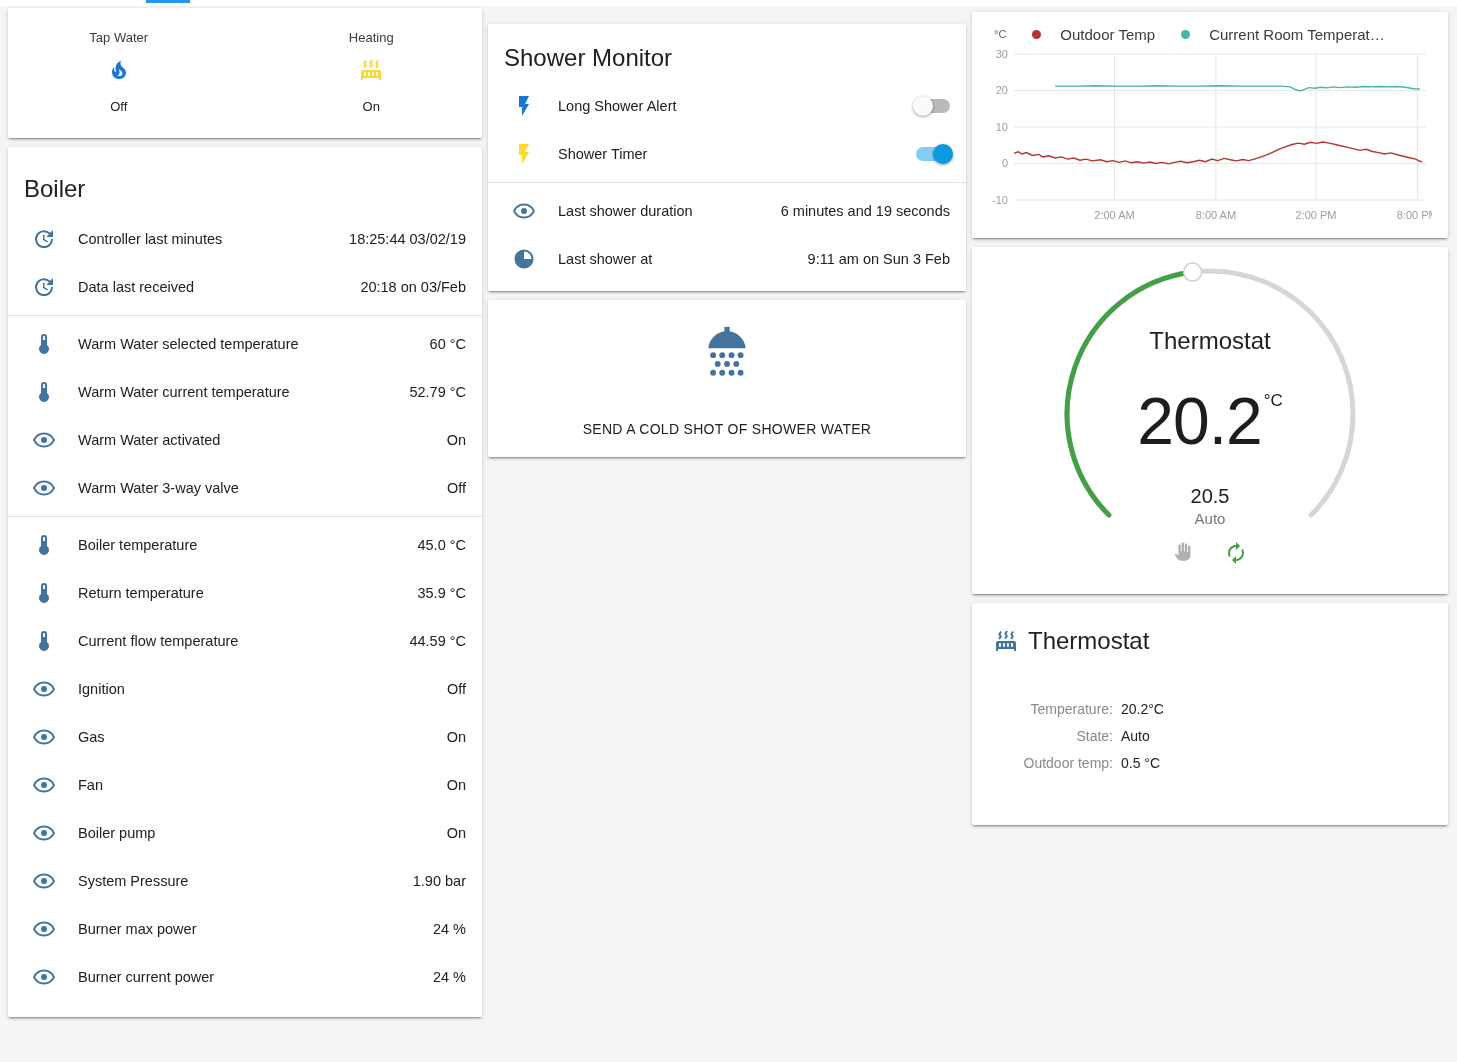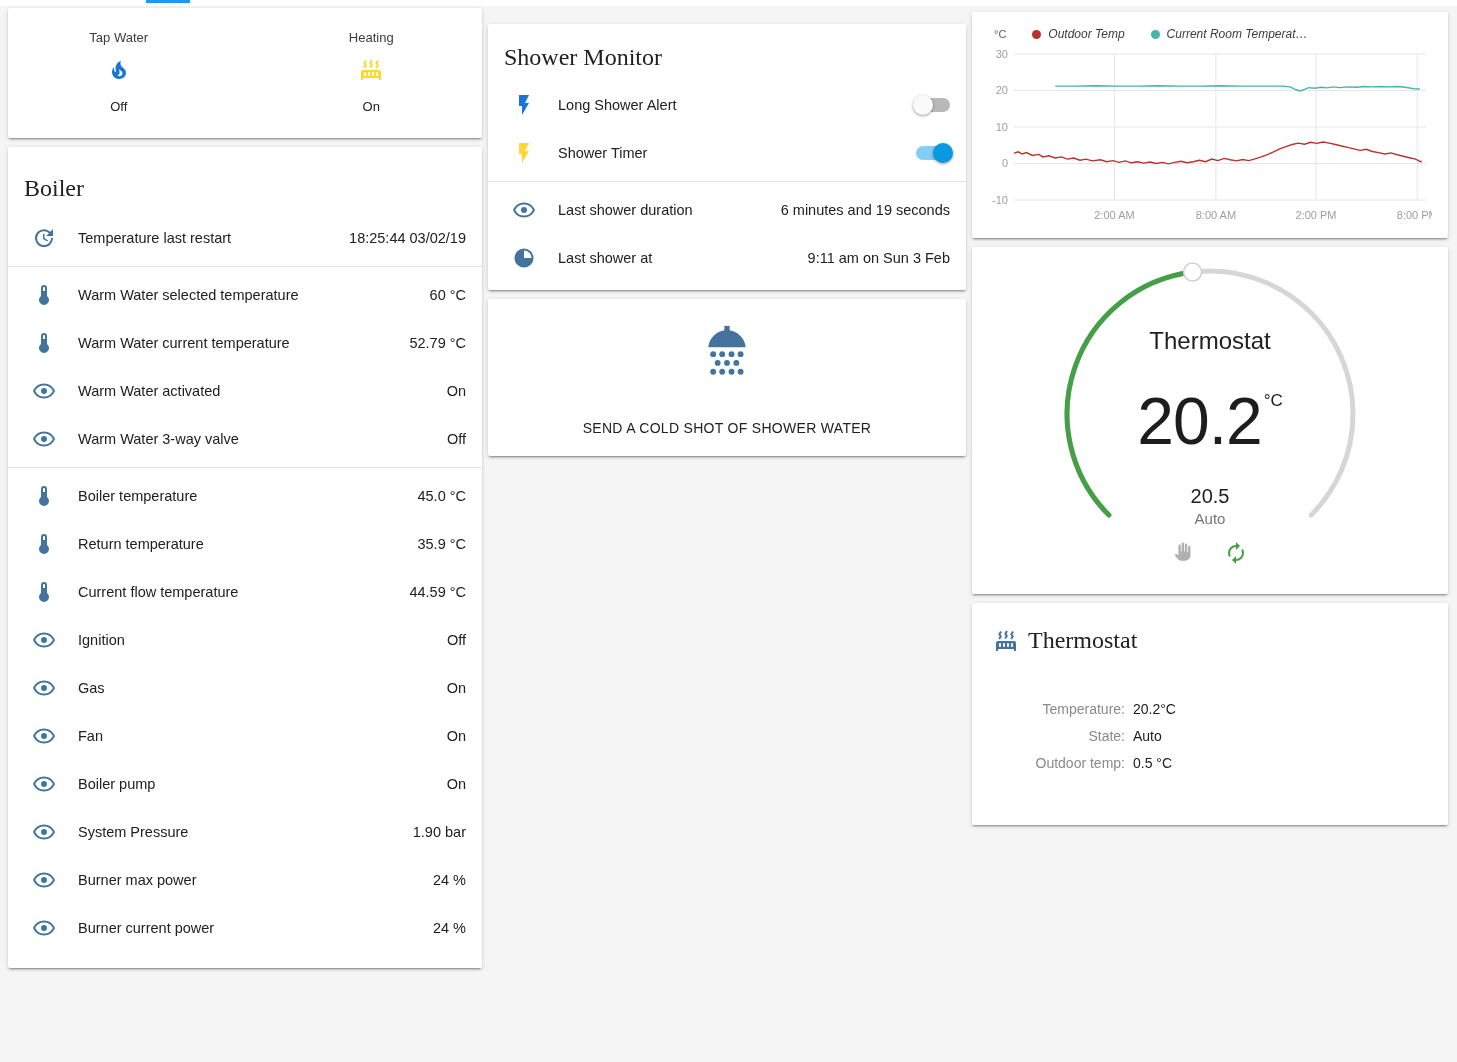--- a/index.html
+++ b/index.html
@@ -18,21 +18,21 @@
   .card {
     background: #fff; border-radius: 2px;
     box-shadow: 0 2px 2px 0 rgba(0,0,0,.14), 0 1px 5px 0 rgba(0,0,0,.12), 0 3px 1px -2px rgba(0,0,0,.2);
   }
   
   .glance-card { height: 130px; display: flex; padding-top: 22px; gap: 31px; }
   .glance-item { width: 50%; text-align: center; cursor: pointer; }
   .glance-name { font-size: 13px; color: #3c3c3c; margin-bottom: 13px; }
   .glance-state { font-size: 13px; margin-top: 13px; }
   
-  .card-title { font-size: 24px; font-weight: 400; font-family: Liberation Serif, serif; }
+  .card-title { font-size: 24px; font-weight: 400; }
   .boiler-title { padding: 28px 16px 12px 16px; }
   .sm-title { padding: 20px 16px 10px 16px; }
   .row { display: flex; align-items: center; height: 48px; padding: 0 16px 0 24px; cursor: pointer; }
   .icon24 { width: 24px; height: 24px; flex: none; margin-right: 22px; }
   .row-label { flex: 1; font-size: 14.5px; color: #212121; }
   .row-value { font-size: 14.5px; color: #212121; text-align: right; white-space: nowrap; }
   .divider { height: 1px; background: #e3e3e3; margin: 4px 0; }
   .boiler-card { padding-bottom: 16px; }
   
   .toggle { position: relative; width: 34px; height: 14px; border-radius: 7px; cursor: pointer; flex: none; }
@@ -44,21 +44,21 @@
   .toggle.off .knob { left: -3px; background: #fafafa; }
   .sm-card { padding-bottom: 8px; }
   
   .action-card { height: 157px; display: flex; flex-direction: column; align-items: center;
                  justify-content: center; cursor: pointer; }
   .action-label { margin-top: 32px; font-size: 14px; letter-spacing: .3px; color: #212121; }
   
   .chart-card { height: 226px; padding: 12px 16px 6px 16px; }
   .chart-header { display: flex; align-items: center; gap: 26px; padding-left: 6px; height: 20px; }
   .unit-label { font-size: 11px; color: #616161; }
-  .legend-item { display: flex; align-items: center; gap: 7px; font-size: 12px; color: #3c3c3c; font-style: italic; }
+  .legend-item { display: flex; align-items: center; gap: 19px; font-size: 15px; color: #3c3c3c; }
   .legend-dot { width: 9px; height: 9px; border-radius: 50%; }
   .chart-svg { width: 444px; height: 182px; margin-top: 2px; display: block; }
   .ytick { fill: #9e9e9e; font-size: 11px; text-anchor: end; }
   .xtick { fill: #9e9e9e; font-size: 11px; text-anchor: middle; }
   .gridline { stroke: #e6e6e6; stroke-width: 1; }
   
   .dial-card { height: 347px; position: relative; }
   .dial-svg { position: absolute; left: 50%; top: 0; transform: translateX(-50%);
               width: 320px; height: 330px; }
   .dial-content { position: absolute; left: 0; right: 0; top: 0; text-align: center; }
@@ -67,21 +67,21 @@
   .dial-big { font-size: 66px; letter-spacing: -1px; color: #1d1d1d; }
   .dial-unit { font-size: 17px; color: #1d1d1d; vertical-align: 38px; margin-left: 2px; }
   .dial-target { position: absolute; left: 0; right: 0; top: 238px; font-size: 20px; color: #212121; }
   .dial-mode { position: absolute; left: 0; right: 0; top: 263px; font-size: 15px; color: #757575; }
   .dial-icons { position: absolute; left: 0; right: 0; top: 294px; display: flex; justify-content: center; gap: 28px; }
   .dial-icon-btn { width: 24px; height: 24px; cursor: pointer; }
   
   .thermo-card { height: 222px; position: relative; }
   .thermo-header { display: flex; align-items: center; padding: 24px 16px 0 22px; }
   .thermo-header .icon24 { margin-right: 10px; }
-  .attrs { position: absolute; top: 92px; left: 40px; }
+  .attrs { position: absolute; top: 92px; left: 28px; }
   .attr-row { display: flex; height: 27px; align-items: center; font-size: 14px; }
   .attr-label { width: 113px; text-align: right; color: #8a8a8a; }
   .attr-value { margin-left: 8px; color: #212121; }
   .thermo-control { position: absolute; top: 62px; right: 30px; width: 170px; text-align: center; }
   .chev-btn { width: 28px; height: 28px; cursor: pointer; display: inline-block; }
   .thermo-big { font-size: 52px; color: #1d1d1d; letter-spacing: -1px; line-height: 58px; }
   .thermo-big-unit { font-size: 18px; vertical-align: 6px; }
 </style>
 </head>
 <body>
@@ -109,22 +109,29 @@
           <div class="glance-state">On</div>
         </div>
       </div>
     <div class="card boiler-card">
       <div class="card-title boiler-title">Boiler</div>
       <div>
           <div class="row">
             <span class="icon24"><svg viewBox="0 0 24 24" width="24" height="24" aria-hidden="true">
                 <path fill="#44739e" d="M21 10.12h-6.78l2.74-2.82c-2.73-2.7-7.15-2.8-9.88-.1a6.88 6.88 0 0 0 0 9.8c2.73 2.7 7.15 2.7 9.88 0 1.36-1.35 2.04-2.92 2.04-4.9h2c0 1.98-.88 4.55-2.64 6.29-3.51 3.48-9.21 3.48-12.72 0-3.5-3.47-3.53-9.11-.02-12.58a8.987 8.987 0 0 1 12.65 0L21 3v7.12M12.5 8v4.25l3.5 2.08-.72 1.21L11 13V8h1.5Z"></path>
               </svg></span>
-            <span class="row-label">Temperature last restart</span>
+            <span class="row-label">Controller last minutes</span>
             <span class="row-value">18:25:44 03/02/19</span>
+          </div>
+          <div class="row">
+            <span class="icon24"><svg viewBox="0 0 24 24" width="24" height="24" aria-hidden="true">
+                <path fill="#44739e" d="M21 10.12h-6.78l2.74-2.82c-2.73-2.7-7.15-2.8-9.88-.1a6.88 6.88 0 0 0 0 9.8c2.73 2.7 7.15 2.7 9.88 0 1.36-1.35 2.04-2.92 2.04-4.9h2c0 1.98-.88 4.55-2.64 6.29-3.51 3.48-9.21 3.48-12.72 0-3.5-3.47-3.53-9.11-.02-12.58a8.987 8.987 0 0 1 12.65 0L21 3v7.12M12.5 8v4.25l3.5 2.08-.72 1.21L11 13V8h1.5Z"></path>
+              </svg></span>
+            <span class="row-label">Data last received</span>
+            <span class="row-value">20:18 on 03/Feb</span>
           </div>
           <div class="divider"></div>
           <div class="row">
             <span class="icon24"><svg viewBox="0 0 24 24" width="24" height="24" aria-hidden="true">
                 <path fill="#44739e" d="M15 13V5a3 3 0 0 0-6 0v8a5 5 0 1 0 6 0m-3-9a1 1 0 0 1 1 1v3h-2V5a1 1 0 0 1 1-1Z"></path>
               </svg></span>
             <span class="row-label">Warm Water selected temperature</span>
             <span class="row-value">60 °C</span>
           </div>
           <div class="row">

